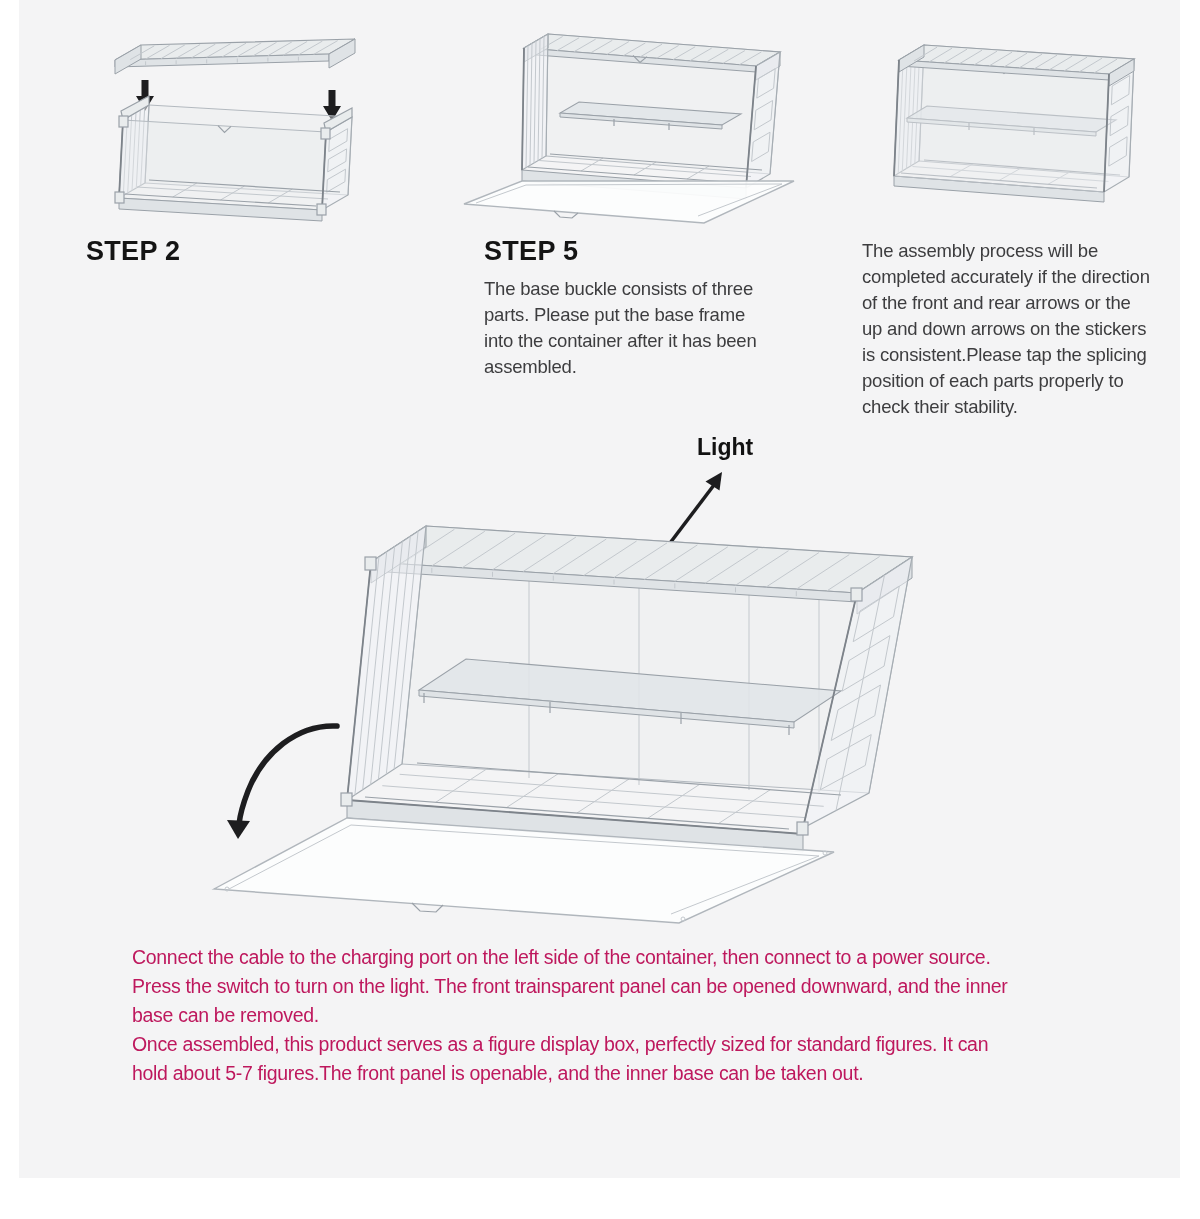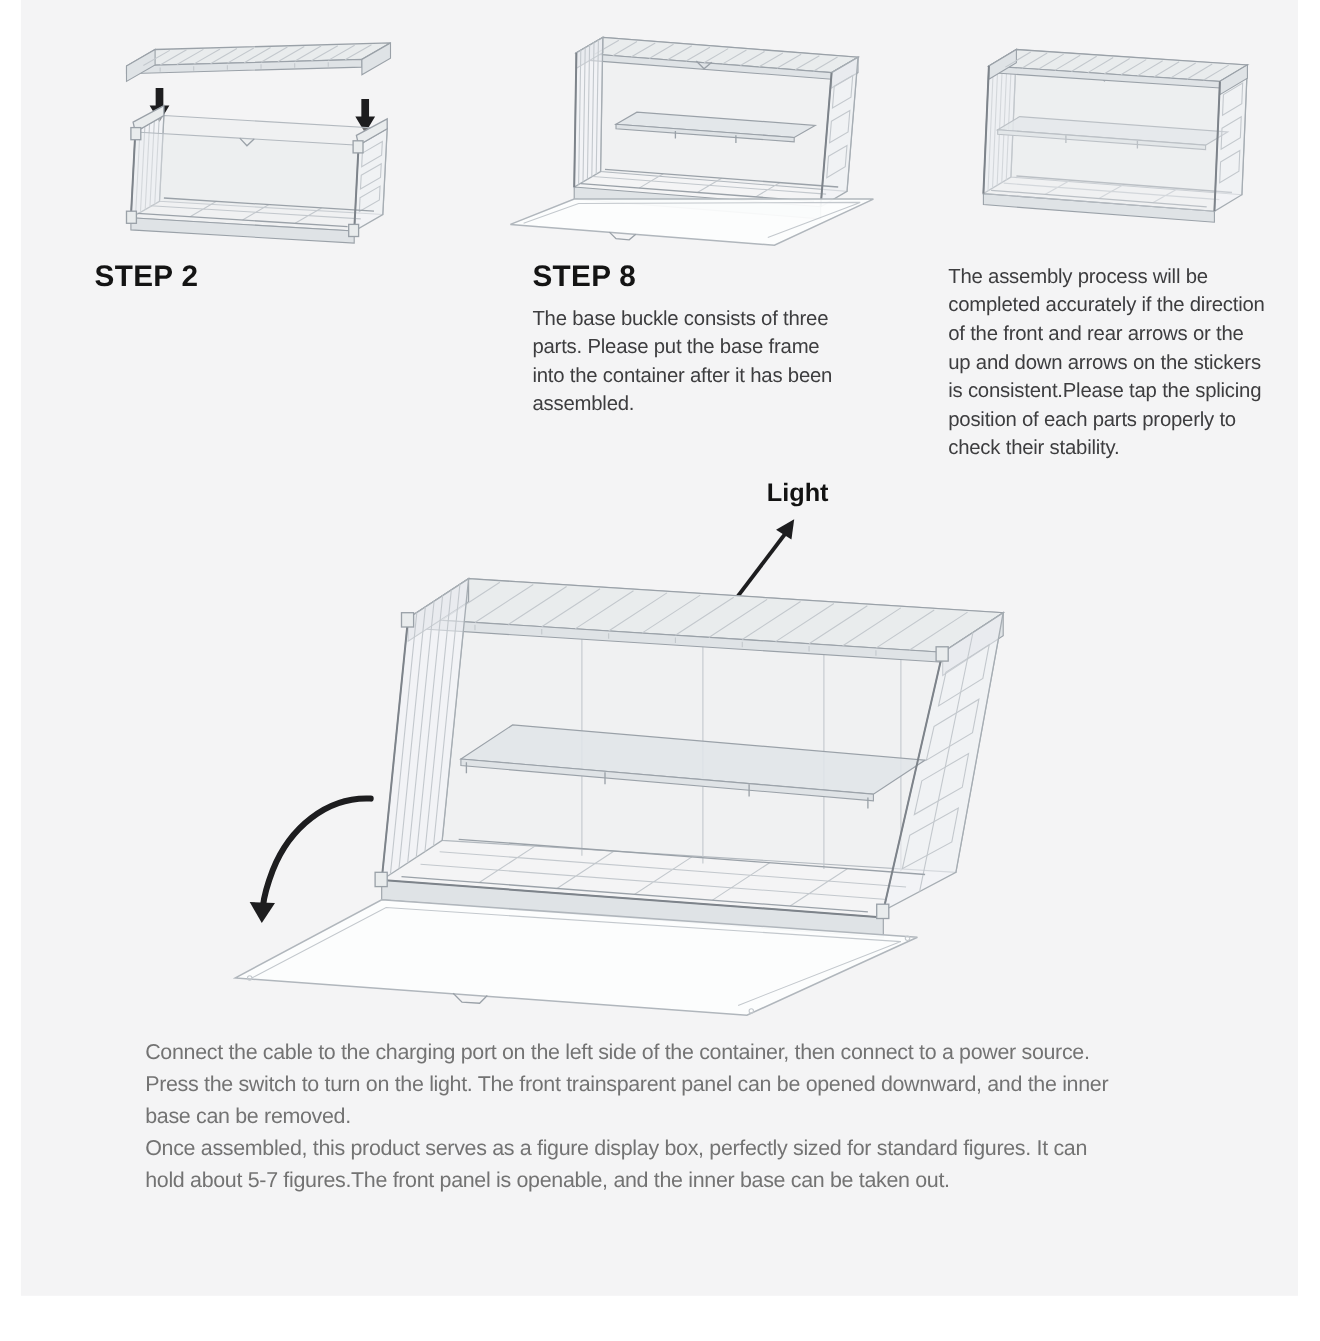--- a/index.html
+++ b/index.html
@@ -10,21 +10,21 @@
   .step-title {
     position:absolute; font-size:27px; font-weight:800; letter-spacing:.3px;
     color:#141414; line-height:30px;
   }
   .step-desc {
     position:absolute; font-size:18.5px; line-height:26px; color:#3d3d3f;
     letter-spacing:-0.2px; white-space:pre-line;
   }
   .bottom-notes {
     position:absolute; left:113px; top:943px; width:1012px;
-    font-size:19.5px; line-height:29px; color:#737373; letter-spacing:-0.3px;
+    font-size:19.5px; line-height:29px; color:#be185d; letter-spacing:-0.3px;
   }
   .bottom-notes p { white-space:pre-line; margin:0; }
   svg.illu { position:absolute; overflow:visible; }
   
   .ln   { stroke:#9aa1a8; stroke-width:1.2; fill:none; }
   .lns  { stroke:#c3c8cd; stroke-width:1;   fill:none; }
   .lnd  { stroke:#7d838a; stroke-width:1.8; fill:none; }
   .glass  { fill:rgba(240,243,245,0.55); stroke:#a6adb3; stroke-width:1.2; }
   .glass2 { fill:rgba(233,236,238,0.42); stroke:#b3b9bf; stroke-width:1; }
   .slab   { fill:#e9eced; stroke:#9aa1a8; stroke-width:1.2; }
@@ -149,21 +149,21 @@
         <polygon class="slab2" points="25,32 25,44 50,29 50,17"></polygon>
         <polygon class="slab2" points="235,46 235,58 260,43 260,31"></polygon>
         <path class="lns" d="M40,33l23,-13.8M55,34l23,-13.8M70,35l23,-13.8M85,36l23,-13.8M100,37l23,-13.8M115,38l23,-13.8M130,39l23,-13.8M145,40l23,-13.8M160,41l23,-13.8M175,42l23,-13.8M190,43l23,-13.8M205,44l23,-13.8M220,45l23,-13.8"></path>
 
         <path class="lnd" d="M25,32L20,148M235,46L230,164"></path>
       </g>
     </svg>
 
     <h2 class="step-title" style="left:67px; top:236px;">STEP 2</h2>
 
-    <h2 class="step-title" style="left:465px; top:236px;">STEP 8</h2>
+    <h2 class="step-title" style="left:465px; top:236px;">STEP 5</h2>
     <p class="step-desc" style="left:465px; top:276px; width:350px;">The base buckle consists of three
 parts. Please put the base frame
 into the container after it has been
 assembled.</p>
 
     <p class="step-desc" style="left:843px; top:238px; width:350px;">The assembly process will be
 completed accurately if the direction
 of the front and rear arrows or the
 up and down arrows on the stickers
 is consistent.Please tap the splicing

